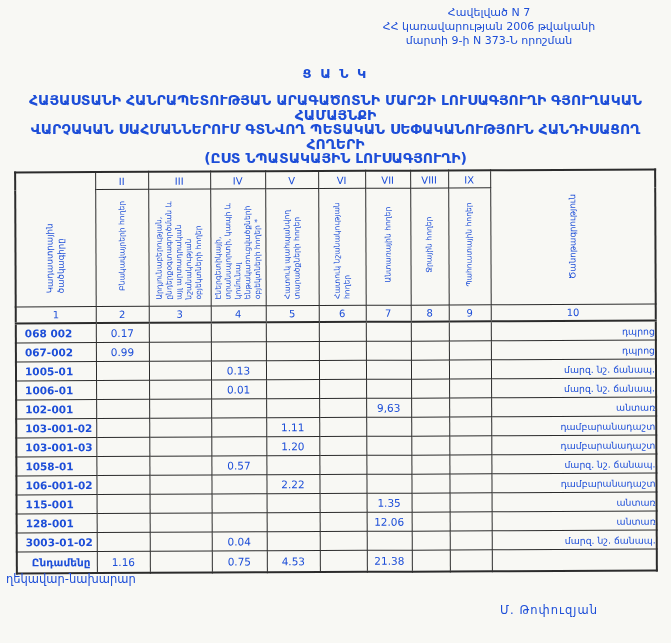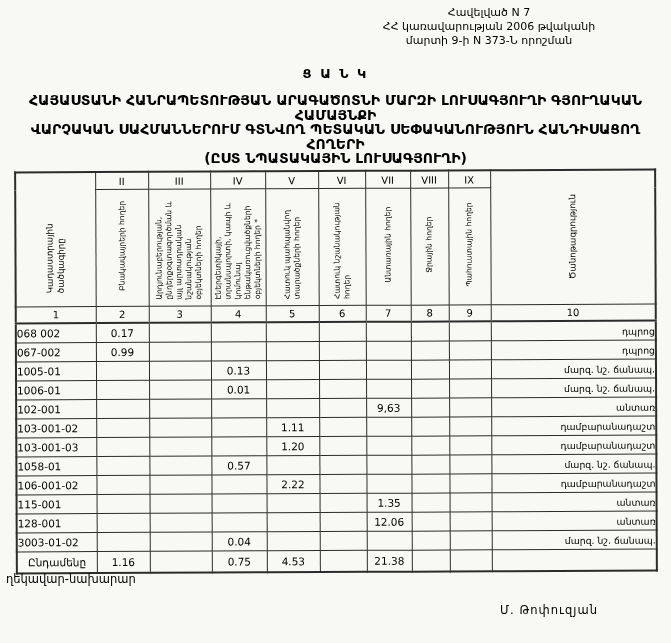--- a/index.html
+++ b/index.html
@@ -1,19 +1,19 @@
 <!DOCTYPE html>
 <html><head>
 <meta charset="utf-8">
 <style>
   html,body{margin:0;padding:0;}
   body{background:#e9e9e5;}
   .page{
     position:relative;width:671px;height:643px;margin:0 auto;
-    background:#f8f8f4;color:#000000;
+    background:#f8f8f4;color:#1d4ed8;
     font-family:"DejaVu Sans","Liberation Sans",sans-serif;
     overflow:hidden;
   }
   .annex-block{
     position:absolute;top:6px;right:12px;width:340px;
     text-align:center;font-size:11px;line-height:14px;font-weight:500;
   }
   .doc-title{
     position:absolute;top:66px;left:0;width:100%;
     text-align:center;font-size:13px;font-weight:bold;letter-spacing:2px;
@@ -27,21 +27,21 @@
   th,td{border:1px solid #2c2c2c;padding:0;font-weight:normal;overflow:hidden;}
   .roman-row th{height:16px;font-size:10px;text-align:center;}
   .cat-row th{height:116px;vertical-align:middle;text-align:center;}
   .vert{
     display:inline-block;writing-mode:vertical-rl;transform:rotate(180deg);
     font-size:7.6px;line-height:1.3;max-height:108px;text-align:left;
   }
   .vert.big{font-size:8.6px;}
   .num-row td{height:15px;font-size:10px;text-align:center;border-bottom:2px solid #2c2c2c;}
   tbody td{height:18px;font-size:10.5px;}
-  td.code{text-align:left;padding-left:0;}
+  td.code{text-align:left;padding-left:8px;font-weight:bold;}
   td.num{text-align:center;}
   td.note{text-align:right;padding-left:5px;font-size:9.3px;}
   tr.total-row td{height:20px;border-top:1.5px solid #2c2c2c;}
   tr.total-row td.code{text-align:center;}
   .office-block{
     position:absolute;left:6px;top:570px;
     font-size:11.5px;line-height:18px;font-weight:500;
   }
   .signature{
     position:absolute;left:500px;top:603px;

